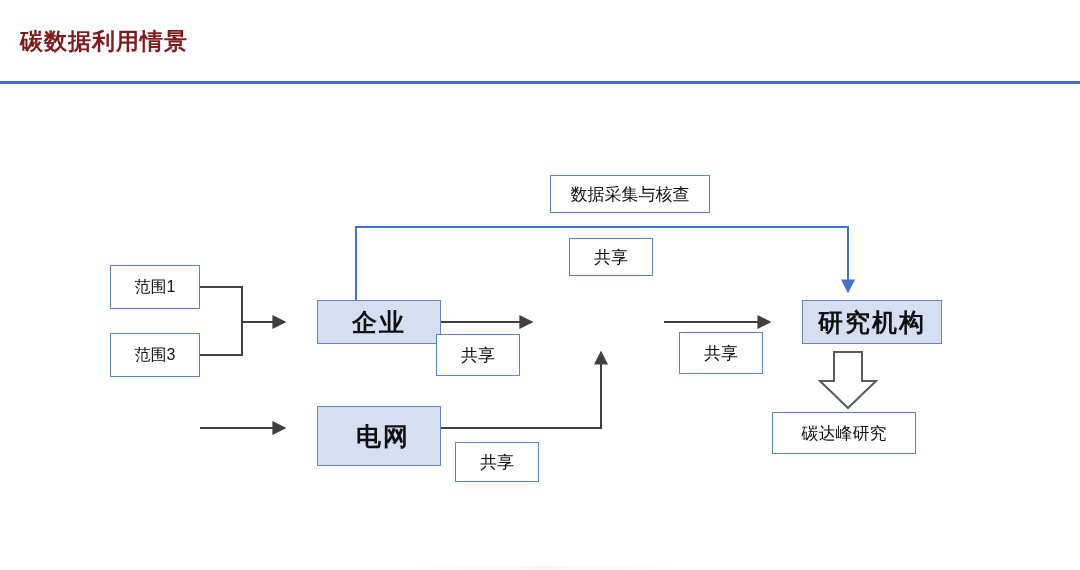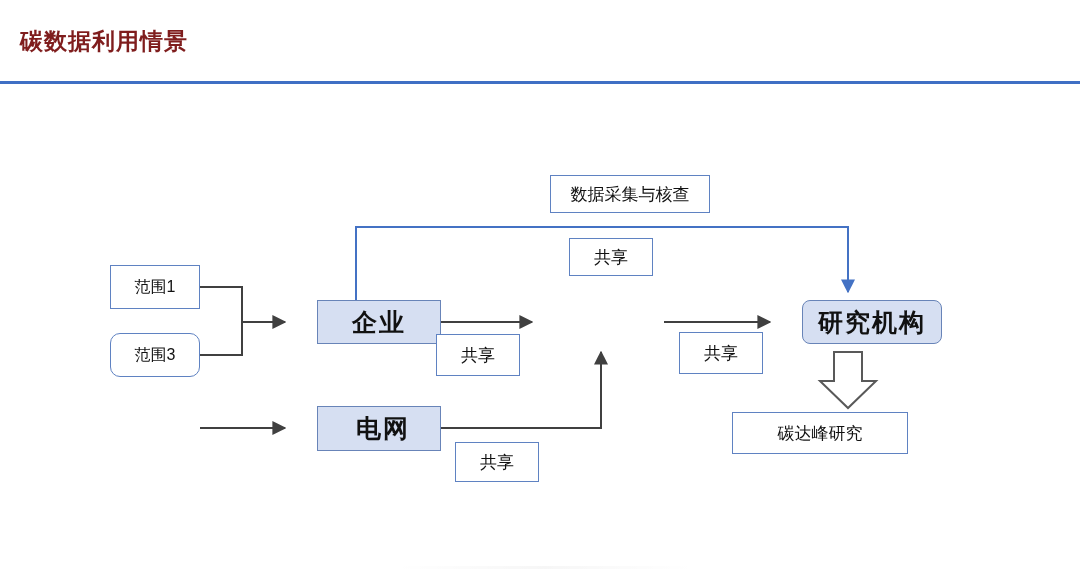--- a/index.html
+++ b/index.html
@@ -146,39 +146,39 @@
 
     <g>
       <path d="M 834 352 L 862 352 L 862 381 L 876 381 L 848 408 L 820 381 L 834 381 Z" fill="#ffffff" stroke="#595959" stroke-width="2" stroke-linejoin="miter"></path>
     </g>
   </svg>
 
   <div class="node scope" style="left:110px; top:265px; width:90px; height:44px;">
     <span>范围1</span>
   </div>
 
-  <div class="node scope" style="left:110px; top:333px; width:90px; height:44px;border-radius:10px;">
+  <div class="node scope" style="left:110px; top:333px; width:90px; height:44px;">
     <span>范围3</span>
   </div>
 
 
   <div class="node primary filled" style="left:293px; top:300px; width:124px; height:44px;">
     <span>企业</span>
   </div>
 
-  <div class="node primary filled" style="left:293px; top:406px; width:124px; height:45px;padding-left:8px;">
+  <div class="node primary filled" style="left:293px; top:406px; width:124px; height:60px;padding-left:8px;">
     <span>电网</span>
   </div>
 
 
-  <div class="node primary filled" style="left:778px; top:300px; width:140px; height:44px;border-radius:8px;">
+  <div class="node primary filled" style="left:778px; top:300px; width:140px; height:44px;">
     <span>研究机构</span>
   </div>
 
-  <div class="node outcome" style="left:732px; top:412px; width:176px; height:42px;">
+  <div class="node outcome" style="left:772px; top:412px; width:144px; height:42px;">
     <span>碳达峰研究</span>
   </div>
 
   <div class="node label" style="left:550px; top:175px; width:160px; height:38px;">
     <span>数据采集与核查</span>
   </div>
 
   <div class="node label" style="left:569px; top:238px; width:84px; height:38px;">
     <span>共享</span>
   </div>

